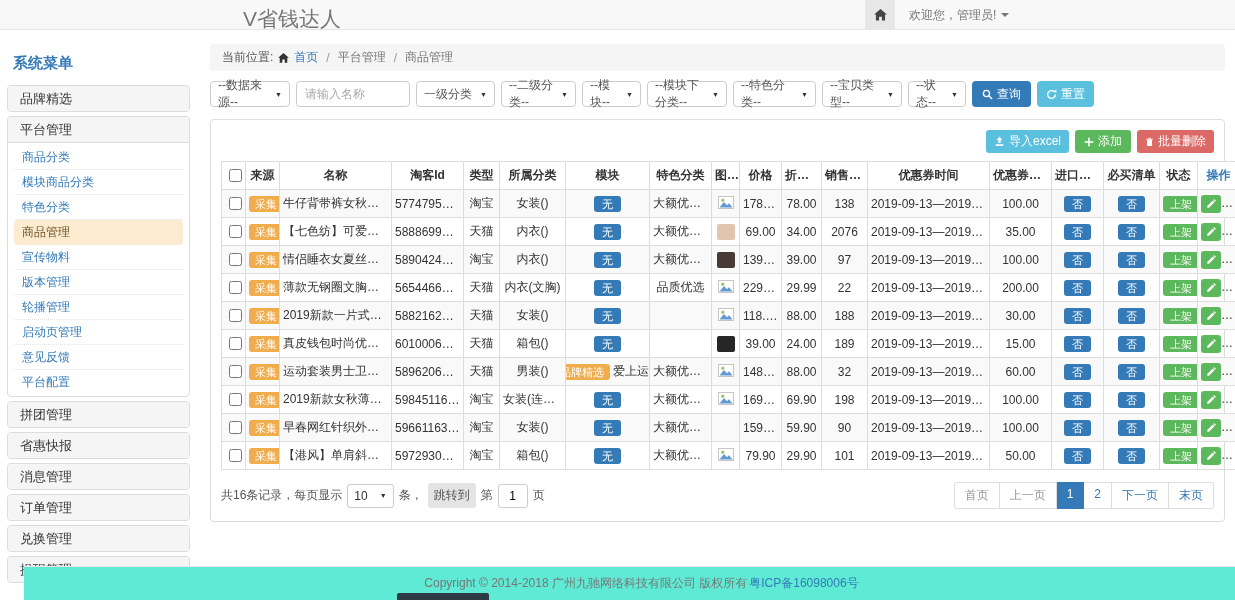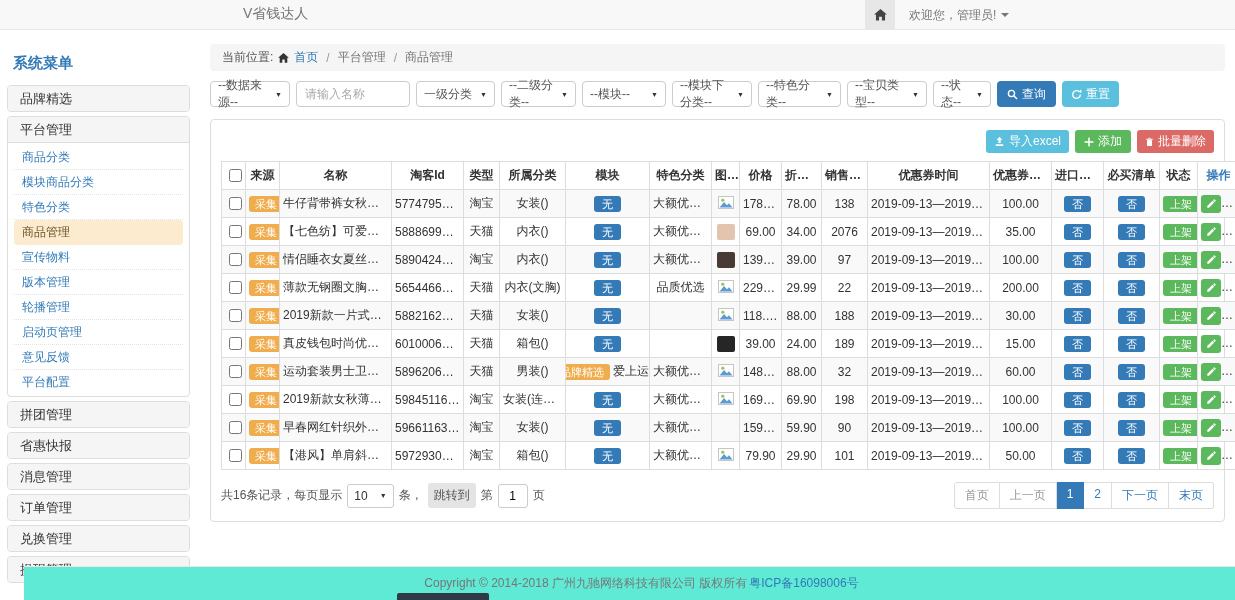--- a/index.html
+++ b/index.html
@@ -6,21 +6,21 @@
     --primary:#337ab7; --info:#5bc0de; --success:#5cb85c; --danger:#d9534f;
     --warning:#f0ad4e; --active-bg:#fdebcf; --link:#337ab7;
   }
   *{box-sizing:border-box;}
   html,body{margin:0;padding:0;}
   body{font-family:"Liberation Sans","DejaVu Sans",sans-serif;font-size:12px;color:#333;background:#fff;}
   .page{position:relative;width:1235px;height:600px;overflow:hidden;background:#fff;}
 
   
   .topbar{position:relative;height:30px;background:#f8f8f8;border-bottom:1px solid #e7e7e7;}
-  .topbar-title{position:absolute;left:243px;top:5px;font-size:14px;color:#777;}
+  .topbar-title{position:absolute;left:243px;top:5px;font-size:21px;color:#777;}
   .topbar-right{position:absolute;left:865px;top:0;height:30px;display:flex;align-items:center;}
   .home-box{width:30px;height:30px;background:#e7e7e7;display:flex;align-items:center;justify-content:center;cursor:pointer;}
   .welcome{margin-left:14px;color:#777;cursor:pointer;display:flex;align-items:center;gap:5px;}
   .caret{display:inline-block;width:0;height:0;border-top:4px solid #777;border-left:4px solid transparent;border-right:4px solid transparent;}
 
   
   .content{display:flex;align-items:flex-start;}
   .sidebar{width:183px;margin-left:7px;flex:none;}
   .sidebar h2{margin:24px 0 12px 6px;font-size:15px;color:var(--primary);font-weight:bold;}
   .sd-panel{border:1px solid #ddd;border-radius:4px;margin-bottom:4px;background:#fff;overflow:hidden;}
@@ -33,21 +33,21 @@
   .main{flex:1;margin:14px 10px 0 20px;min-width:0;}
   .breadcrumb{background:#f5f5f5;border-radius:4px;padding:5px 12px;color:#555;display:flex;align-items:center;gap:5px;}
   .breadcrumb .bc-home{color:var(--link);cursor:pointer;}
   .breadcrumb .bc-sep{color:#999;margin:0 3px;}
   .breadcrumb .bc-item{color:#777;}
 
   
   .filters{display:flex;align-items:center;gap:6px;margin-top:10px;flex-wrap:nowrap;}
   .sel{height:26px;border:1px solid #ccc;border-radius:4px;background:#fff;display:flex;align-items:center;justify-content:space-between;padding:0 7px;color:#555;cursor:pointer;flex:none;}
   .sel-caret{font-size:7px;color:#333;margin-left:6px;}
-  .sel.w0{width:80px;} .sel.w1{width:79px;} .sel.w2{width:75px;} .sel.w3{width:84px;}
+  .sel.w0{width:80px;} .sel.w1{width:79px;} .sel.w2{width:75px;} .sel.w3{width:59px;}
   .sel.w4{width:80px;} .sel.w5{width:83px;} .sel.w6{width:80px;} .sel.w7{width:58px;}
   .flt-input{height:26px;width:114px;border:1px solid #ccc;border-radius:4px;padding:8px 8px;font-size:12px;color:#333;flex:none;outline:none;}
   .flt-input::placeholder{color:#aaa;}
   .btn{border:none;border-radius:4px;color:#fff;font-size:12px;display:inline-flex;align-items:center;gap:4px;cursor:pointer;font-family:inherit;}
   .btn-search{background:var(--primary);height:26px;padding:0 10px;}
   .btn-reset{background:var(--info);height:26px;padding:0 9px;}
 
   
   .panel{border:1px solid #ddd;border-radius:4px;margin-top:12px;padding:10px 10px 12px;background:#fff;}
   .actions{display:flex;justify-content:flex-end;gap:6px;margin-bottom:8px;}

